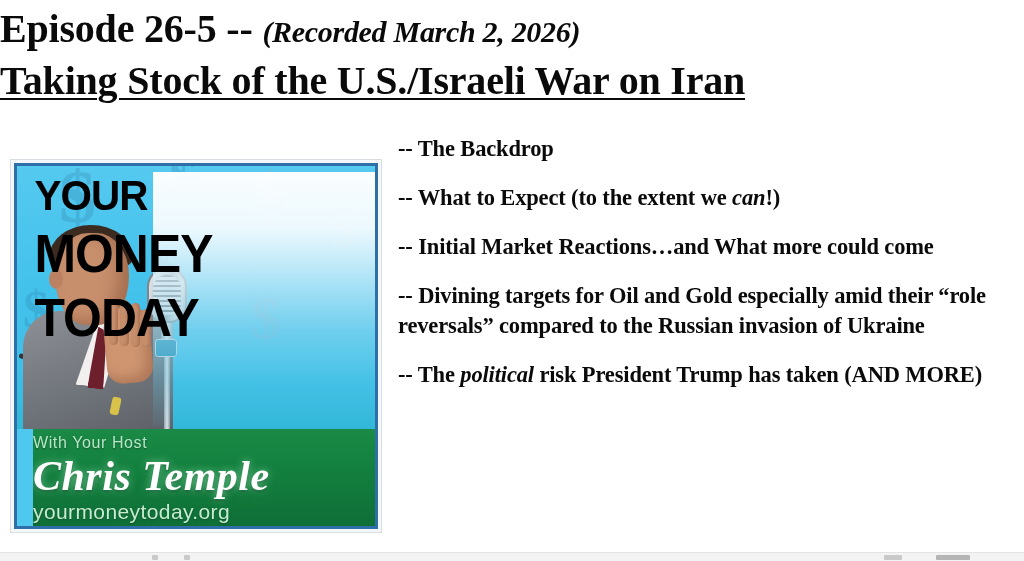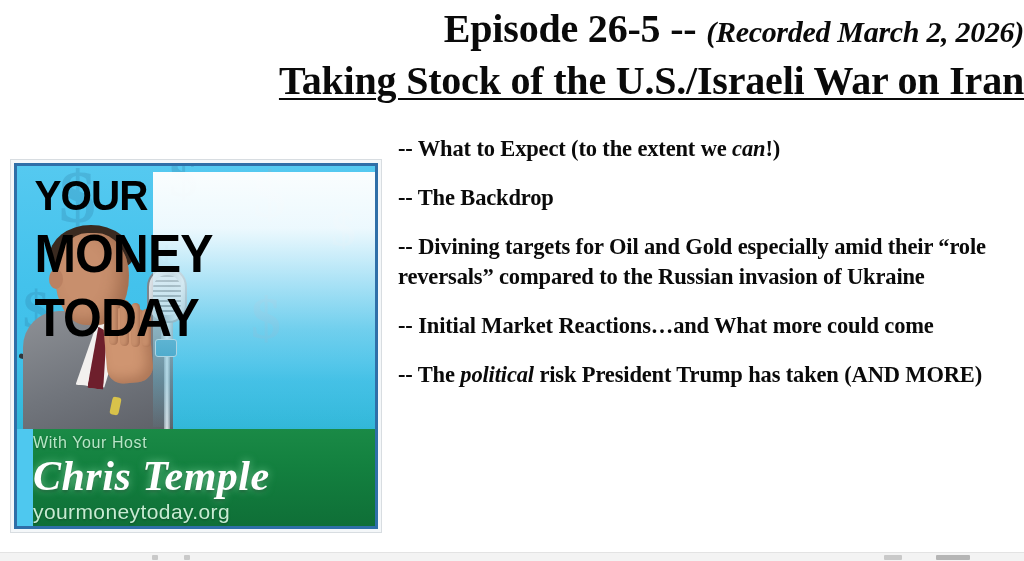--- a/index.html
+++ b/index.html
@@ -12,21 +12,21 @@
     height: 561px;
     overflow: hidden;
     font-family: "Liberation Serif", "DejaVu Serif", serif;
     color: #0a0a0a;
     position: relative;
   }
 
   
   .slide-header {
     width: 1024px;
-    text-align: right;
+    text-align: left;
     padding-top: 4px;
   }
   .title-line-1 {
     font-size: 40px;
     line-height: 50px;
     font-weight: bold;
     letter-spacing: -0.2px;
     white-space: nowrap;
   }
   .title-line-1 .ep {
@@ -38,21 +38,20 @@
     font-size: 30px;
     letter-spacing: -0.3px;
   }
   .title-line-2 {
     font-size: 40px;
     line-height: 52px;
     font-weight: bold;
     letter-spacing: -0.2px;
     white-space: nowrap;
     margin-top: -2px;
-    padding-left: 11px;
   }
   .title-line-2 .underlined {
     text-decoration: underline;
     text-underline-offset: 4px;
     text-decoration-thickness: 2px;
   }
 
   
   .slide-body {
     position: absolute;
@@ -415,24 +414,24 @@
       <div class="cover-band">
         <div class="band-withhost">With Your Host</div>
         <div class="band-name">Chris Temple</div>
         <div class="band-url">yourmoneytoday.org</div>
       </div>
 
     </div>
   </div>
 
   <div class="bullets">
+      <div class="bullet"><span>-- The Backdrop</span></div>
       <div class="bullet"><span>-- What to Expect (to the extent we </span><i>can</i><span>!)</span></div>
-      <div class="bullet"><span>-- The Backdrop</span></div>
+      <div class="bullet"><span>-- Initial Market Reactions…and What more could come</span></div>
       <div class="bullet"><span>-- Divining targets for Oil and Gold especially amid their “role reversals” compared to the Russian invasion of Ukraine</span></div>
-      <div class="bullet"><span>-- Initial Market Reactions…and What more could come</span></div>
       <div class="bullet"><span>-- The </span><i>political</i><span> risk President Trump has taken (AND MORE)</span></div>
     </div>
 
 </div>
 
 <div class="bottom-strip">
   <div class="strip-ctl ctl-a"></div>
   <div class="strip-ctl ctl-b"></div>
   <div class="strip-ctl ctl-c"></div>
   <div class="strip-ctl ctl-d"></div>

